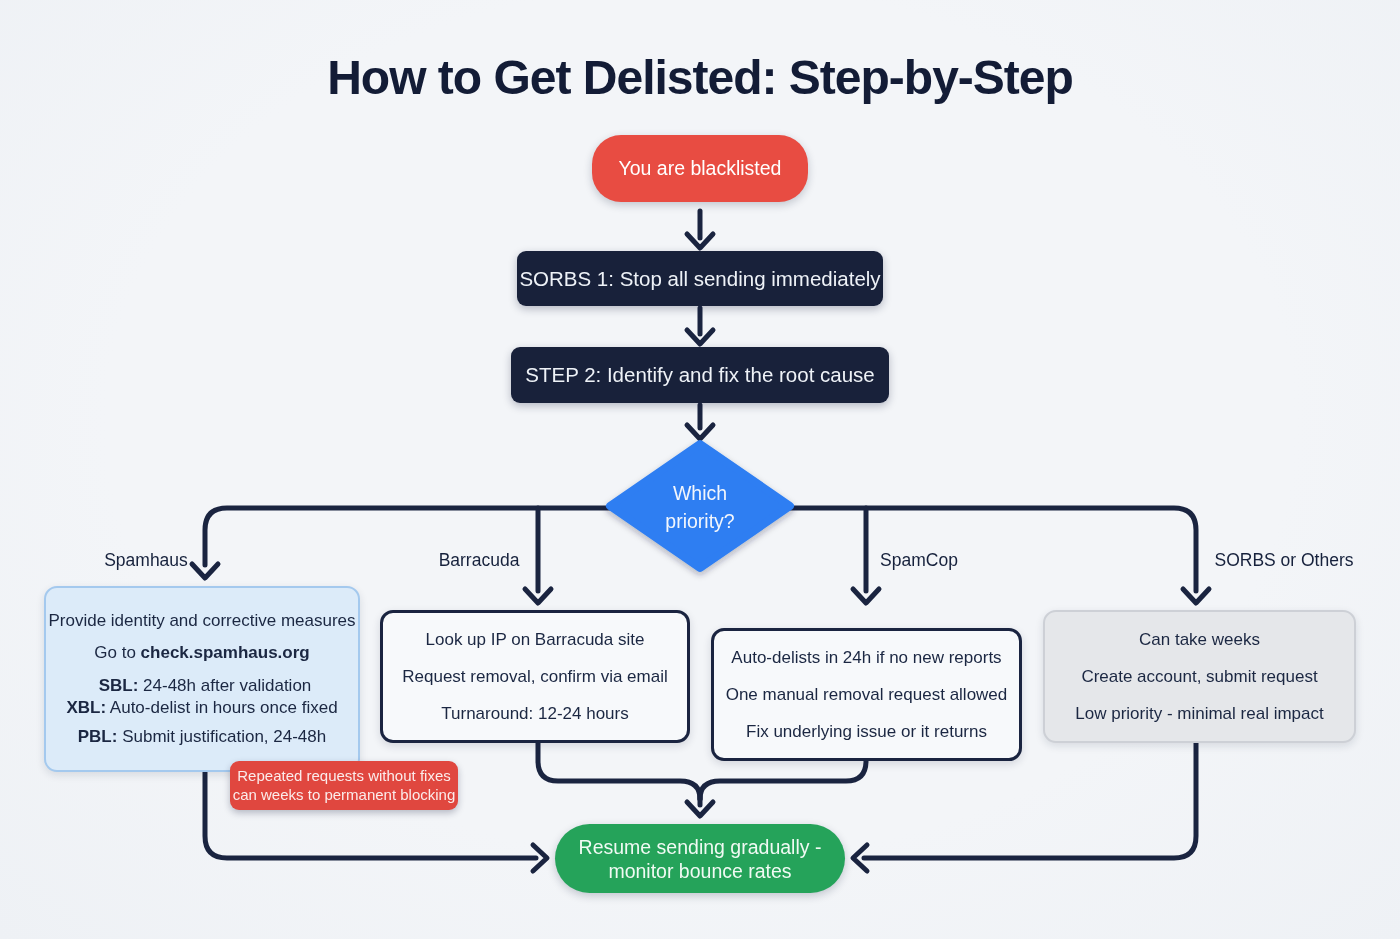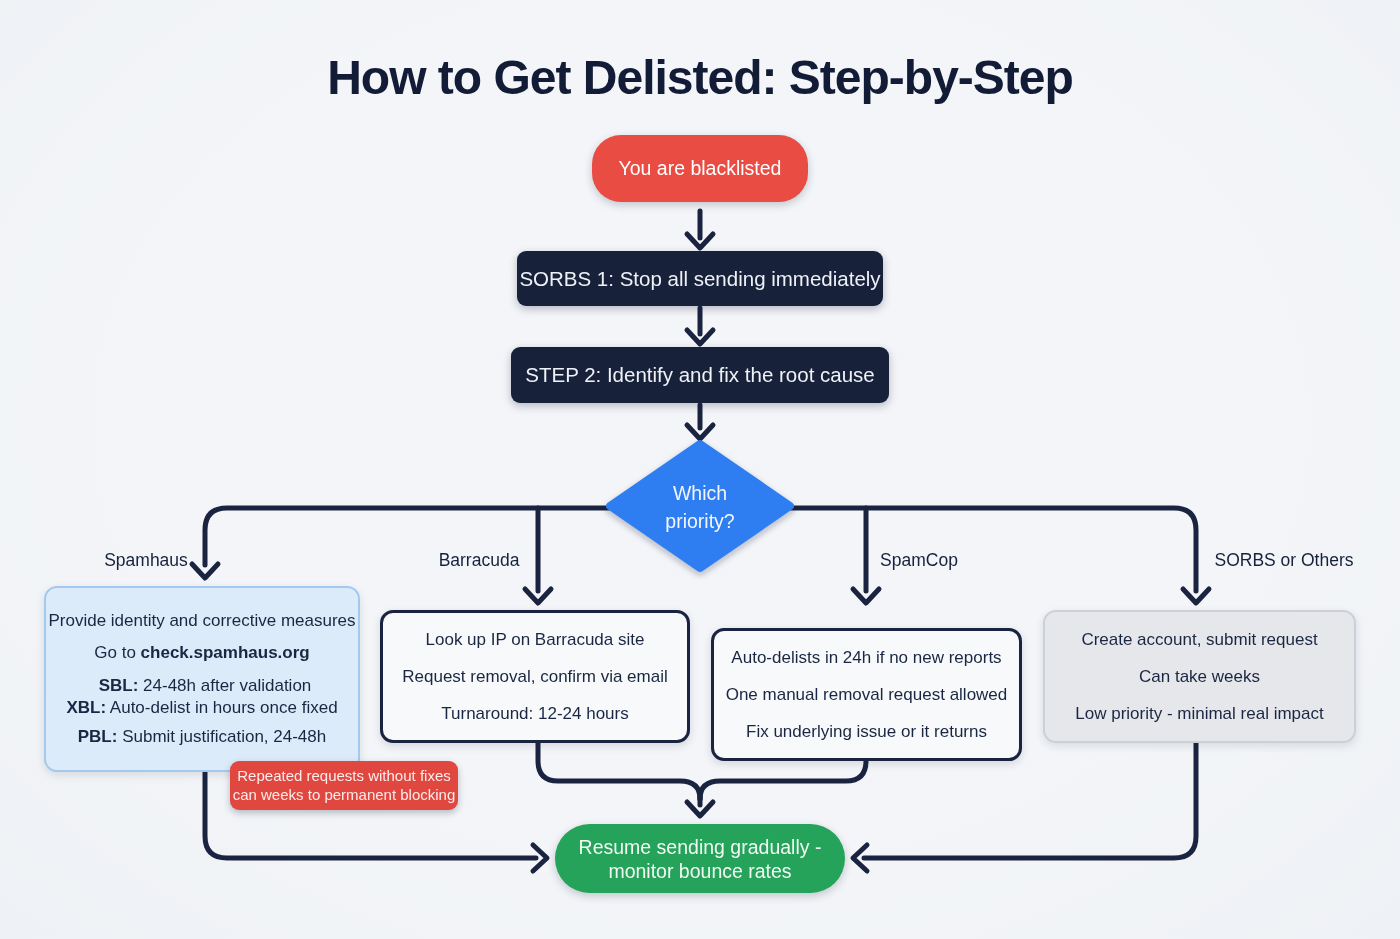--- a/index.html
+++ b/index.html
@@ -167,22 +167,22 @@
     <div class="bline"><span>Turnaround: 12-24 hours</span></div>
   </div>
 
   <div class="info-box outlined" id="spamcop-box">
     <div class="bline"><span>Auto-delists in 24h if no new reports</span></div>
     <div class="bline"><span>One manual removal request allowed</span></div>
     <div class="bline"><span>Fix underlying issue or it returns</span></div>
   </div>
 
   <div class="info-box" id="sorbs-box">
+    <div class="bline"><span>Can take weeks</span></div>
     <div class="bline"><span>Create account, submit request</span></div>
-    <div class="bline"><span>Can take weeks</span></div>
     <div class="bline"><span>Low priority - minimal real impact</span></div>
   </div>
 
   <div class="node" id="warning-note">
     <span>Repeated requests without fixes</span>
     <span>can weeks to permanent blocking</span>
   </div>
 
   <div class="node" id="end-node">
     <span>Resume sending gradually -</span>

